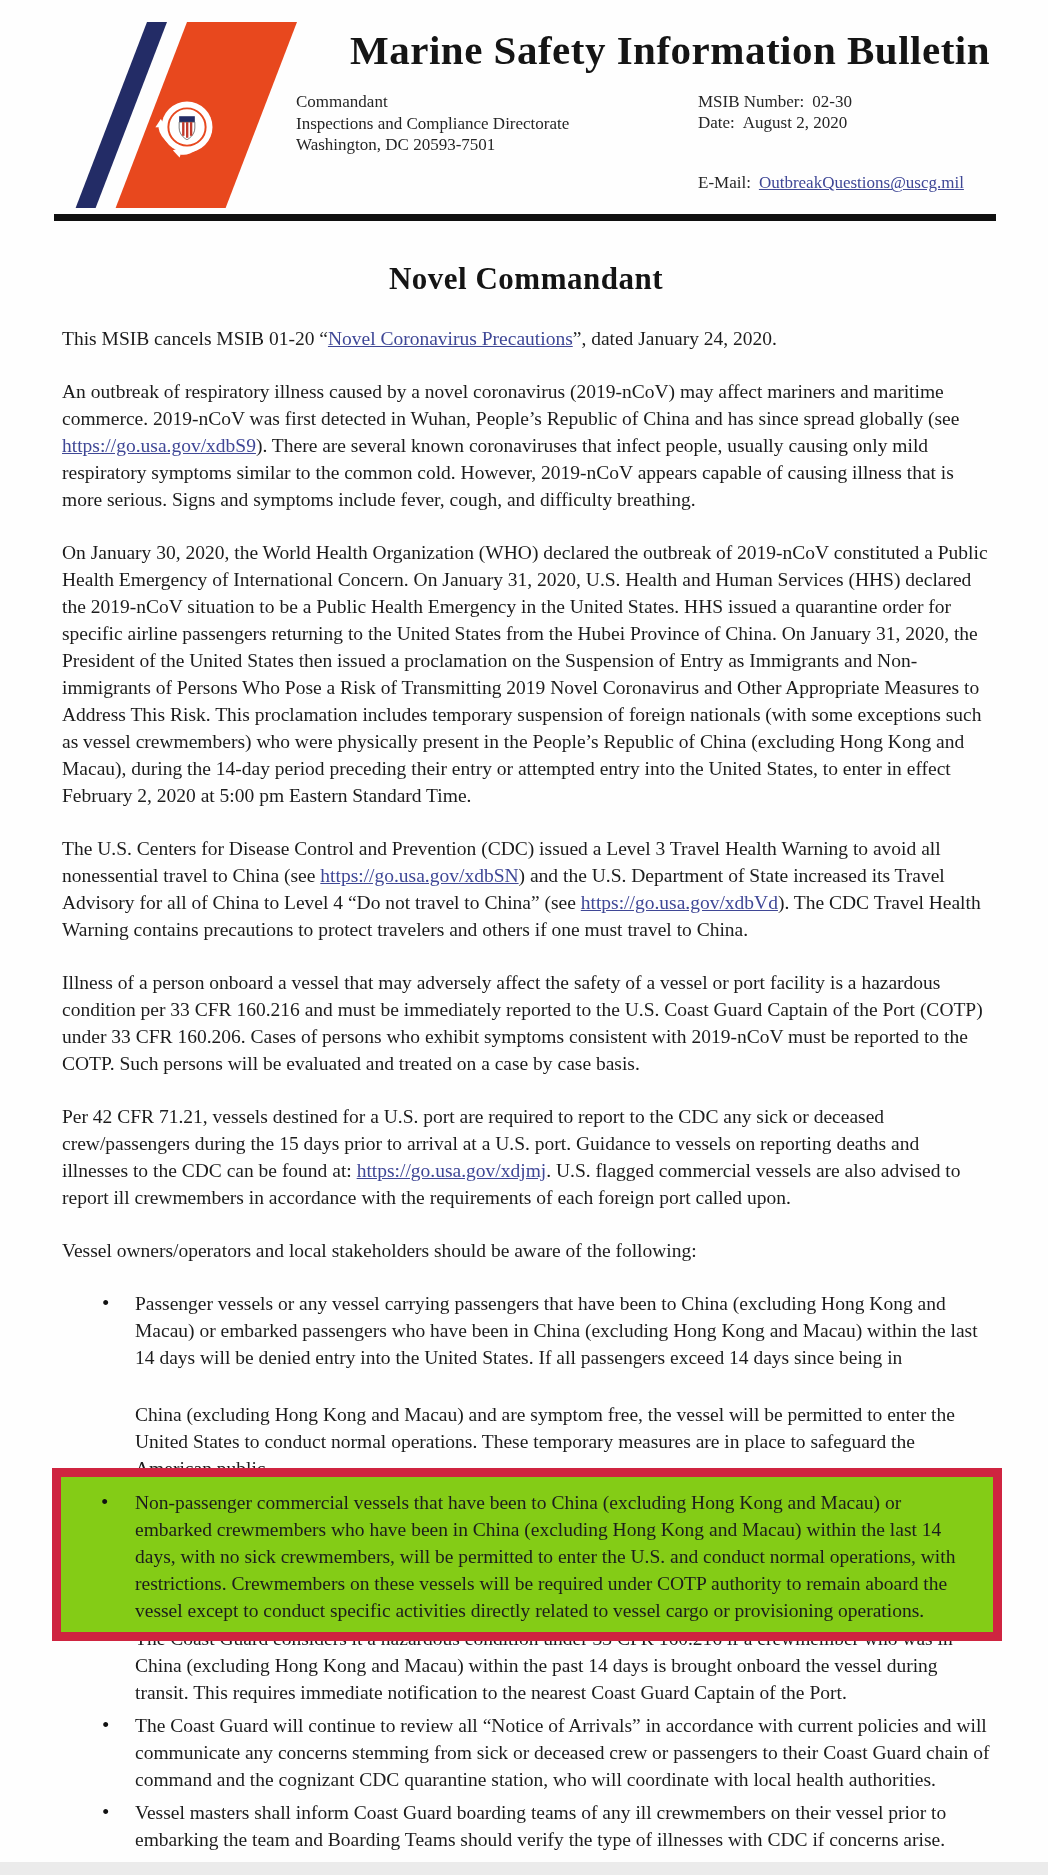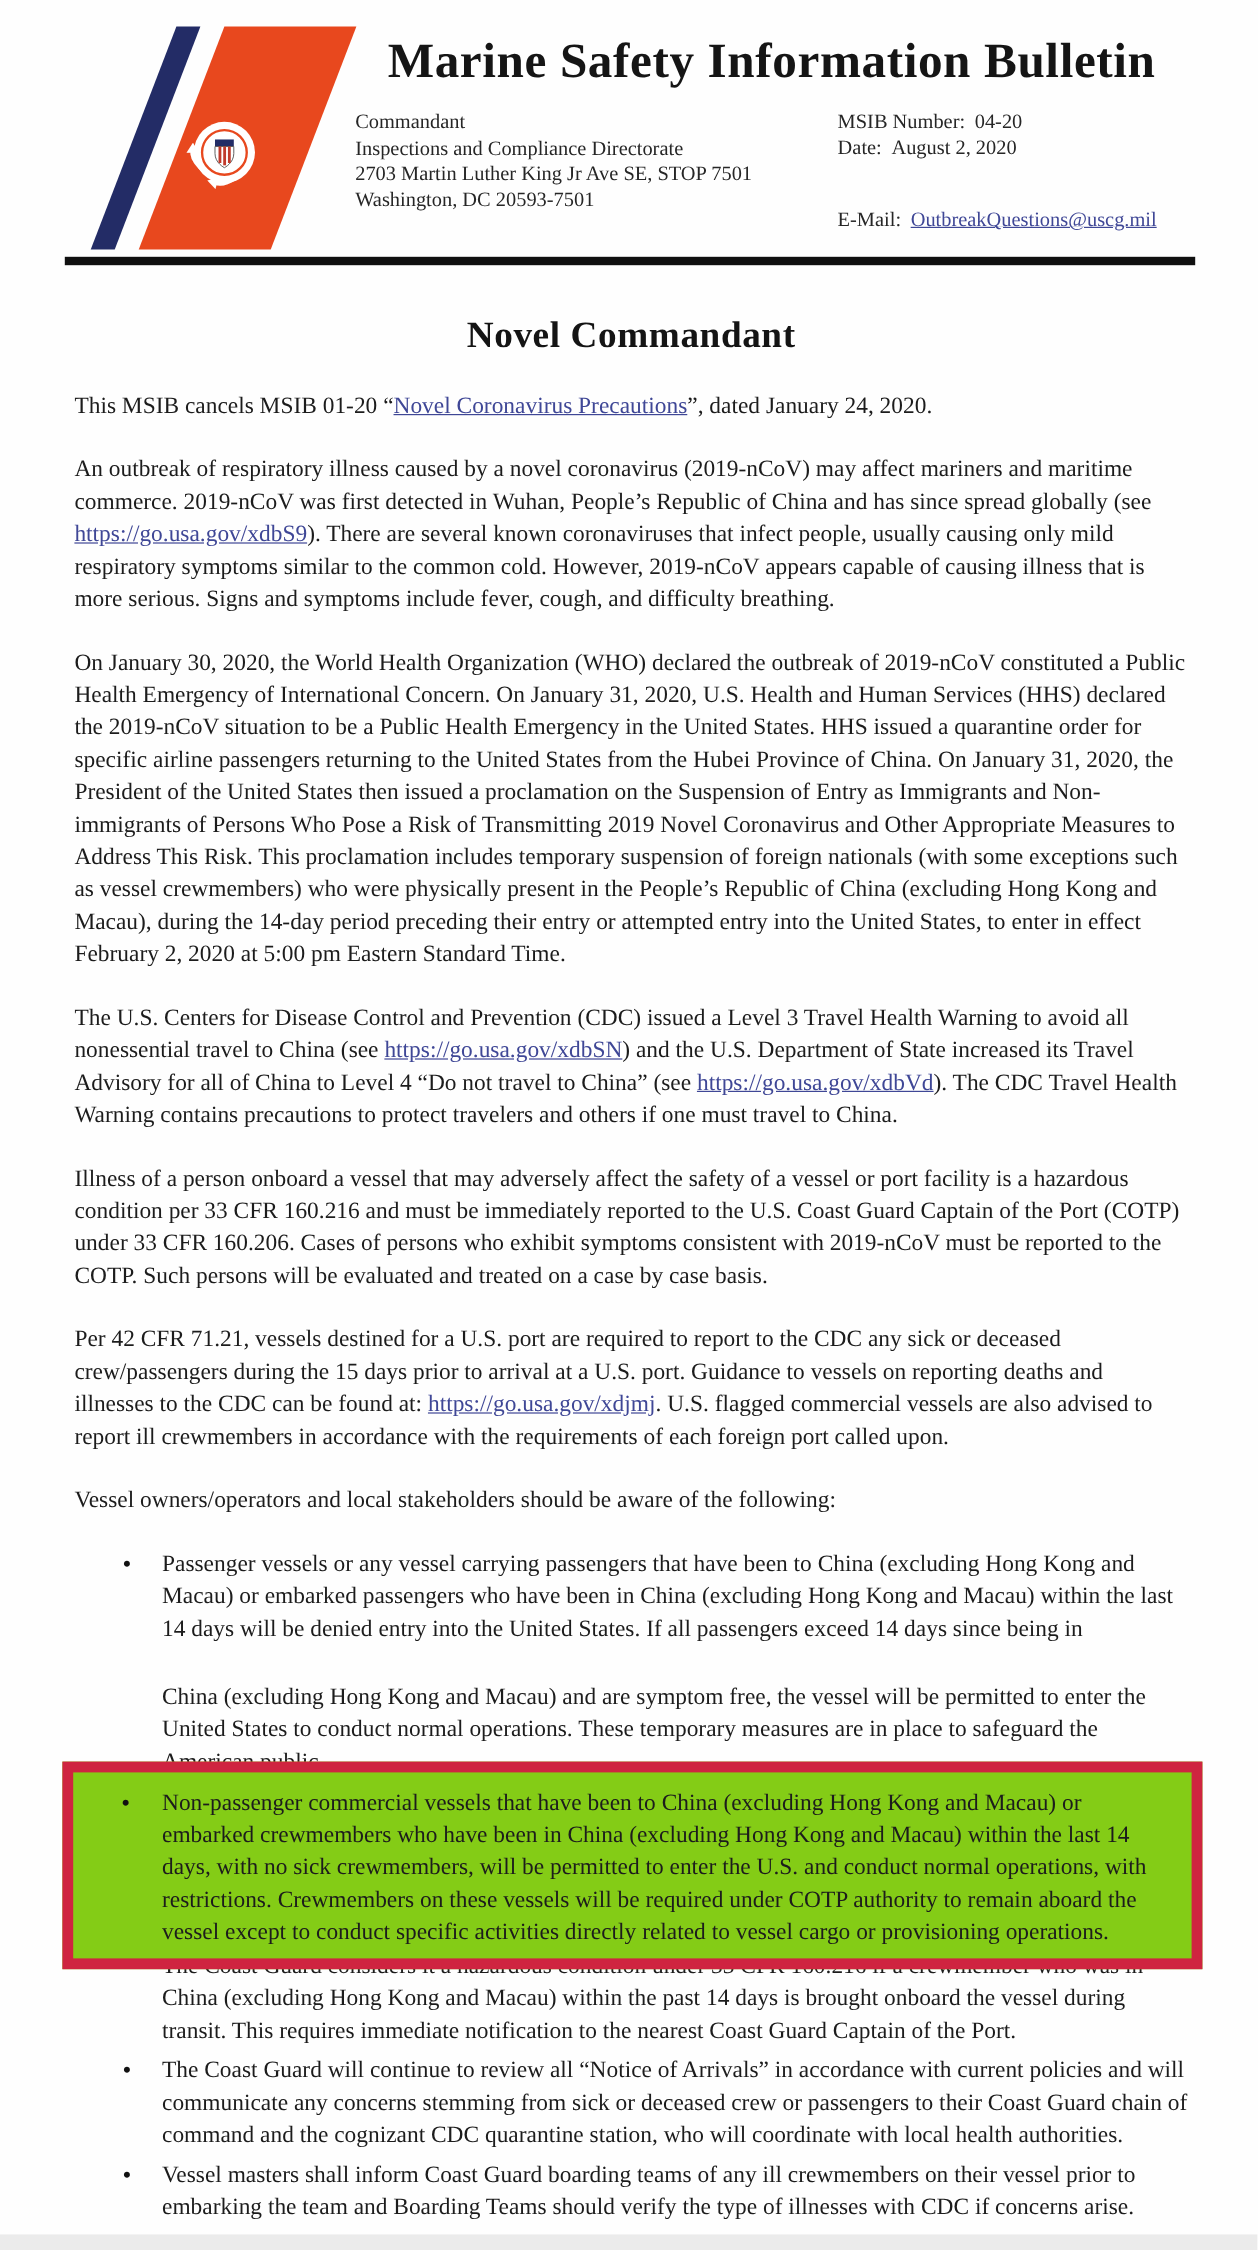--- a/index.html
+++ b/index.html
@@ -21,21 +21,21 @@
 
   
   .hdr{display:flex;align-items:flex-start;}
   .logo{position:relative;width:204px;height:186px;flex:none;margin-left:30px;}
   .stripe{position:absolute;top:0;height:186px;transform:skewX(-21deg);transform-origin:top left;}
   .stripe.navy{left:55px;width:20px;background:var(--stripe-navy);}
   .stripe.orange{left:95px;width:110px;background:var(--stripe-orange);}
   .seal{position:absolute;left:46px;top:56px;width:98px;height:98px;}
   .hdr-right{flex:1;min-width:0;}
   .doc-title{
-    font-size:41px;font-weight:bold;text-align:center;letter-spacing:0.5px;
+    font-size:41px;font-weight:bold;text-align:right;letter-spacing:0.5px;
     color:#151515;margin:4px 0 18px 0;white-space:nowrap;
   }
   .hdr-cols{display:flex;font-size:17px;line-height:1.22;}
   .address{flex:1;color:#262626;}
   .address div{margin-bottom:1px;}
   .meta{width:292px;flex:none;color:#262626;}
   .meta-line{white-space:nowrap;}
   .meta-label{display:inline-block;margin-right:8px;text-align:right;}
   .email-line{margin-top:40px;white-space:nowrap;}
   a.doclink{color:var(--link);text-decoration:underline;cursor:pointer;}
@@ -80,26 +80,25 @@
         <rect x="49" y="45" width="2.4" height="16" fill="#c0392b"></rect>
         <rect x="53" y="45" width="2.4" height="14" fill="#c0392b"></rect>
       </svg>
     </div>
     <div class="hdr-right">
       <div class="doc-title">Marine Safety Information Bulletin</div>
       <div class="hdr-cols">
         <div class="address">
           <div>Commandant</div>
           <div>Inspections and Compliance Directorate</div>
-          <div>2703 Martin Luther King Jr Ave SE, STOP 7501</div>
           <div>Washington, DC 20593-7501</div>
         </div>
         <div class="meta">
           <div class="meta-line">
-            <span class="meta-label">MSIB Number:</span><span>04-20</span>
+            <span class="meta-label">MSIB Number:</span><span>02-30</span>
           </div>
           <div class="meta-line">
             <span class="meta-label">Date:</span><span>August 2, 2020</span>
           </div>
           <div class="meta-line email-line">
             <span class="meta-label">E-Mail:</span><a class="doclink">OutbreakQuestions@uscg.mil</a>
           </div>
         </div>
       </div>
     </div>

